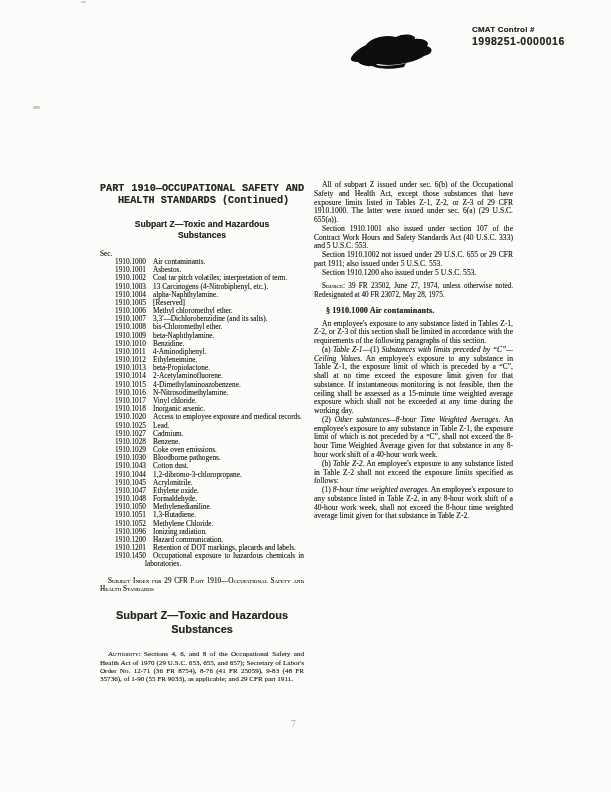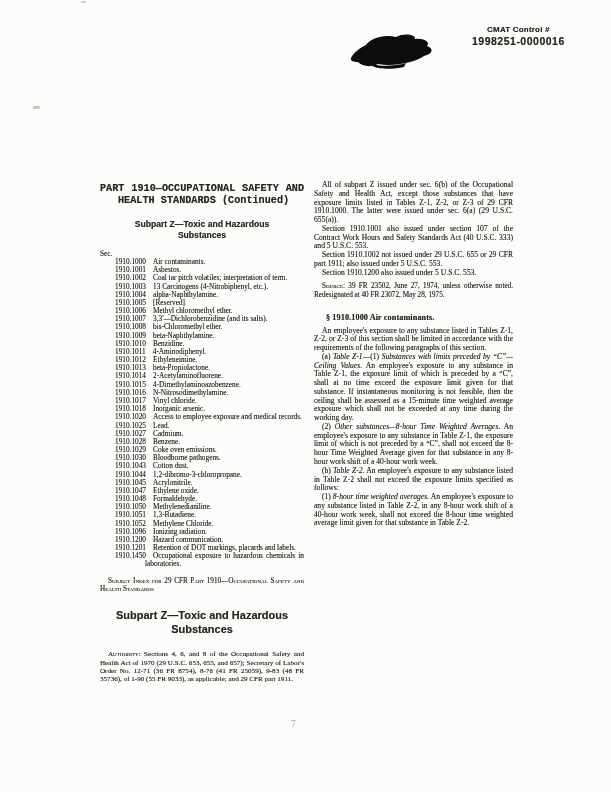--- a/index.html
+++ b/index.html
@@ -12,21 +12,20 @@
     color: #2a2723;
     overflow: hidden;
     text-shadow: 0 0 0.3px rgba(42,39,35,.55);
   }
 
   
   .marker-blob { position: absolute; left: 346px; top: 24px; }
   .header-control {
     position: absolute; left: 472px; top: 25px;
     font-family: "Liberation Sans", sans-serif;
-    text-align: center;
   }
   .control-label { font-size: 8px; font-weight: 700; letter-spacing: .2px; }
   .control-number { font-size: 10.5px; font-weight: 700; letter-spacing: .5px; margin-top: 1px; }
 
   
   .speck { position: absolute; border-radius: 1px; }
   .speck-1 { left: 81px; top: 1px; width: 5px; height: 2px; background: #cfcfca; }
   .speck-2 { left: 33px; top: 106px; width: 7px; height: 3px; background: #c9c8c2; }
 
   
@@ -56,21 +55,21 @@
     font-family: "Liberation Sans", sans-serif;
     font-weight: 700; font-size: 11px; line-height: 1.25;
     text-align: center; margin-top: 15px; padding: 0 8px;
   }
   .notes .para { font-size: 7.1px; }
   .notes { margin-top: 14px; }
 
   
   .para { font-size: 7.6px; line-height: 1.155; text-align: justify; margin: 0; }
   .para.indent { text-indent: 8px; }
-  .para.note { font-size: 7.2px; margin-top: 5px; margin-bottom: 14px; }
+  .para.note { font-size: 7.2px; margin-top: 5px; margin-bottom: 7px; }
   .para.section-heading {
     font-weight: 700; font-size: 8.2px; margin: 7px 12px 4px;
     text-indent: 0; text-align: left; letter-spacing: .1px;
   }
   .it { font-style: italic; }
   .sc { font-variant: small-caps; }
 
   
   .page-num {
     position: absolute; left: 291px; top: 719px;

